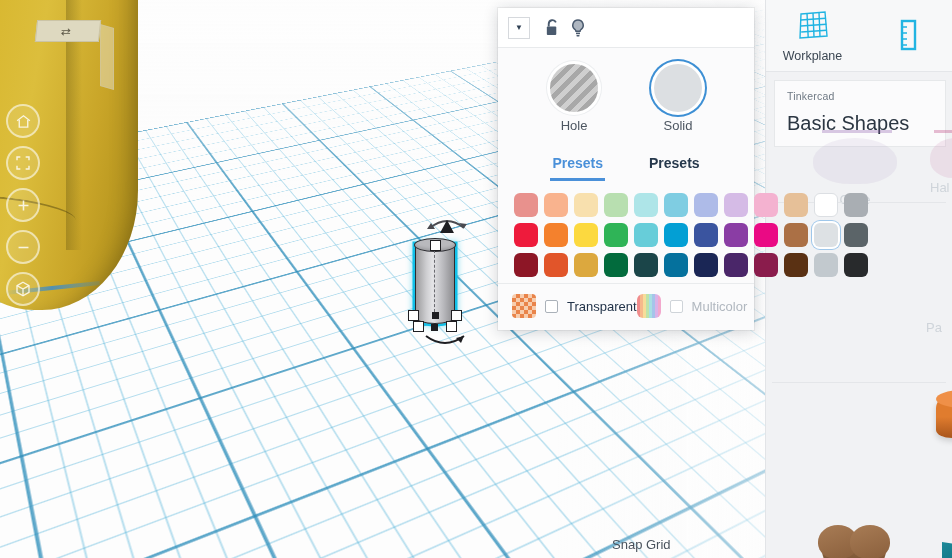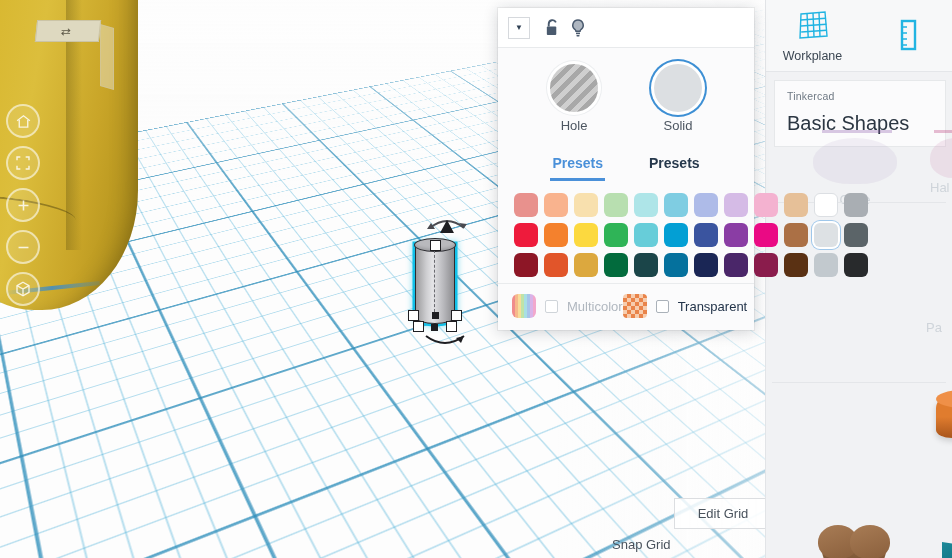--- a/index.html
+++ b/index.html
@@ -389,21 +389,20 @@
 
       <div class="rot-bot">
         <svg width="50" height="22" viewBox="0 0 50 22" fill="none" stroke="currentColor" stroke-width="2">
           <path d="M6 6 Q25 20 44 6"></path>
           <path d="M44 6l-8 2 5 5z" fill="currentColor" stroke="none"></path>
         </svg>
       </div>
     </div>
 
     <div class="grid-ctrls">
-      <div class="edit-grid-btn">Edit Grid</div>
       <div class="snap-row">
         <span class="snap-label">Snap Grid</span>
       </div>
     </div>
   </div>
 
   <div id="sidebar">
 
     <div class="sb-top">
       <div class="sb-tool">
@@ -557,25 +556,25 @@
           <div class="sw" style="background: rgb(74, 38, 105);"></div>
           <div class="sw" style="background: rgb(138, 28, 76);"></div>
           <div class="sw" style="background: rgb(90, 49, 19);"></div>
           <div class="sw" style="background: rgb(194, 201, 206);"></div>
           <div class="sw" style="background: rgb(40, 42, 44);"></div>
         </div>
       </div>
 
     <div class="sp-footer">
       <div class="foot-group">
+        <div class="trans-swatch"></div>
+        <div class="cbx"></div>
+        <span class="foot-label">Transparent</span>
+      </div>
+      <div class="foot-group">
         <div class="multi-swatch"></div>
         <div class="cbx dim"></div>
         <span class="foot-label dim">Multicolor</span>
       </div>
-      <div class="foot-group">
-        <div class="trans-swatch"></div>
-        <div class="cbx"></div>
-        <span class="foot-label">Transparent</span>
-      </div>
     </div>
   </div>
 
 </div>
 
 </body></html>

